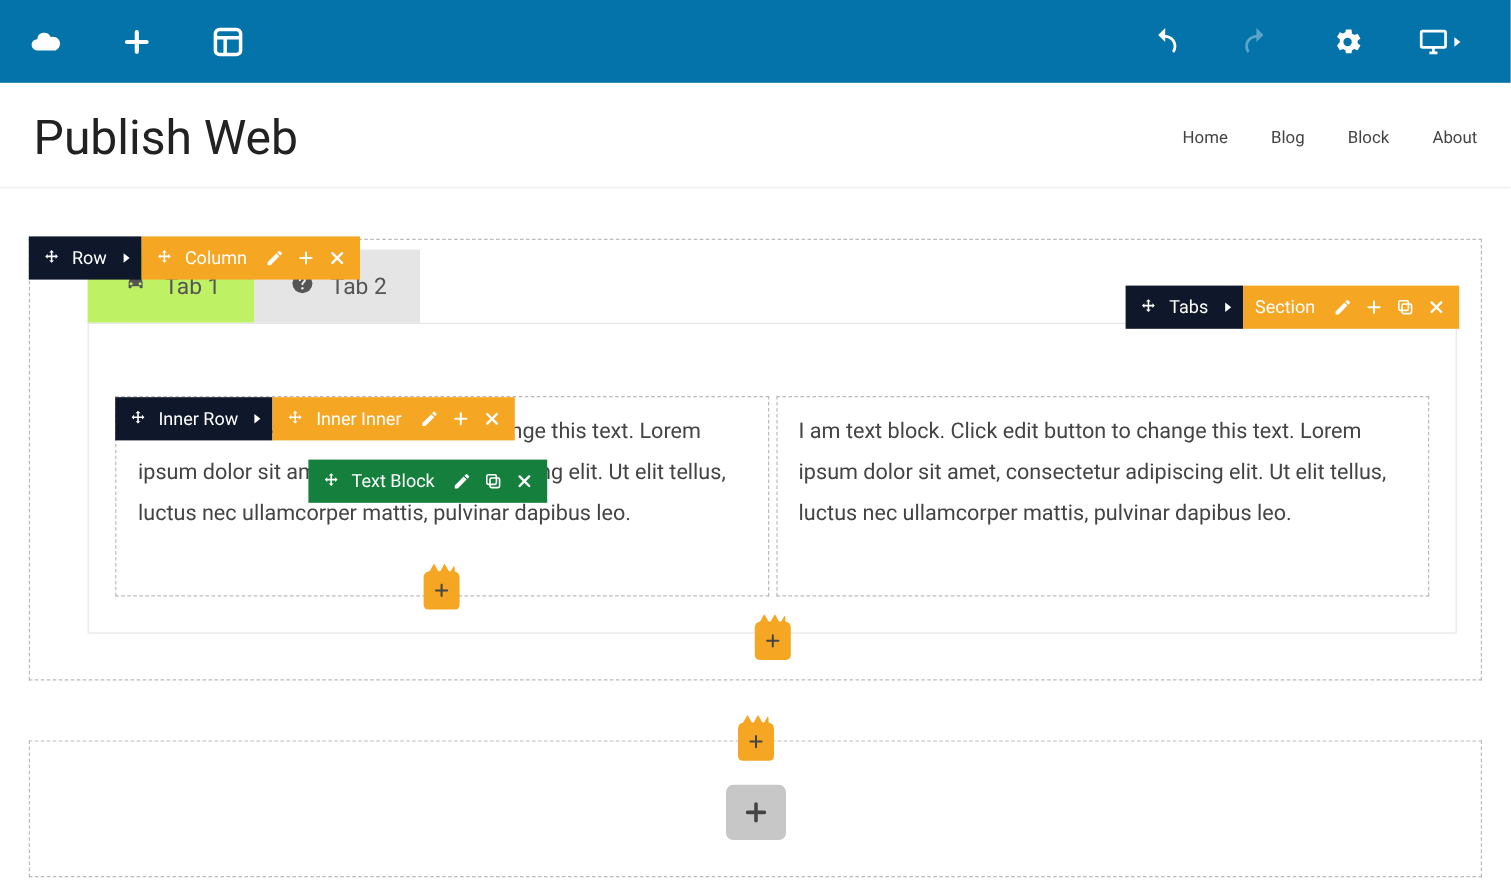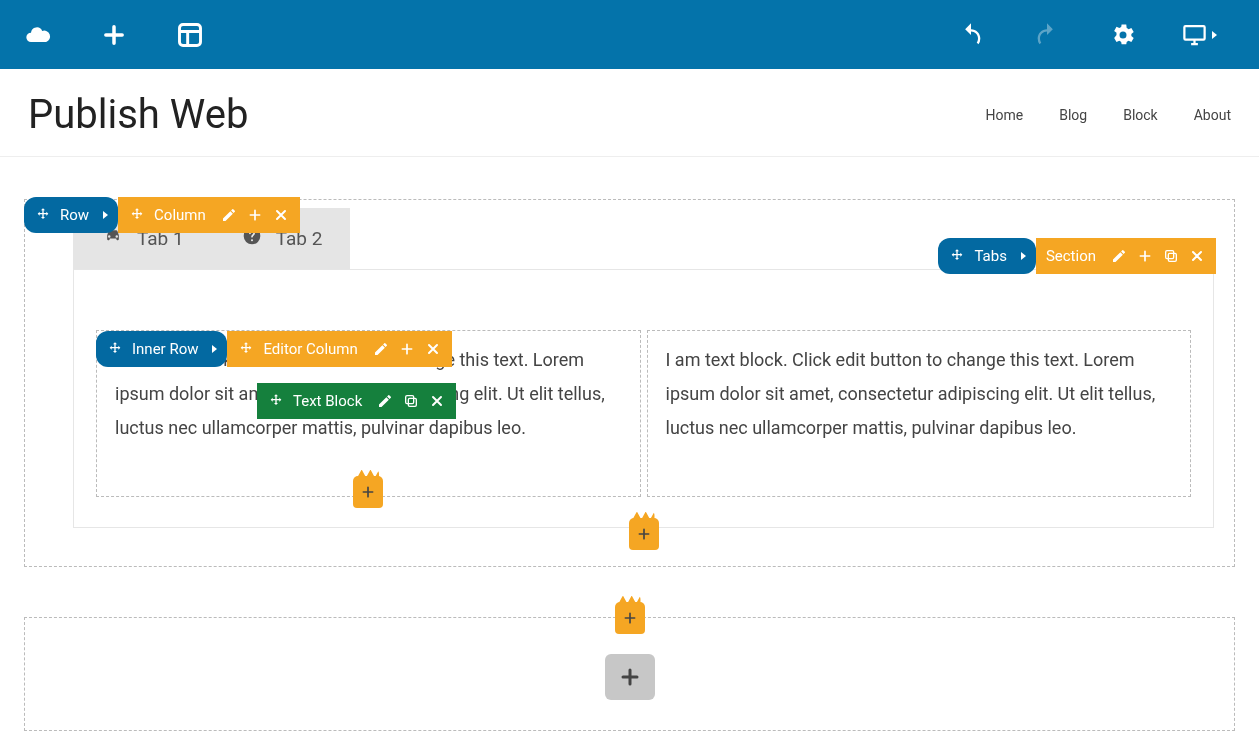--- a/index.html
+++ b/index.html
@@ -48,40 +48,40 @@
   
   .canvas { padding: 0 0 30px 0; }
   .vc-row-outer { position: relative; margin: 0 24px; }
   
   
   .ctrl-bar { display: inline-flex; position: absolute; z-index: 5;}
   .ctrl-seg {
     display: inline-flex; align-items: center; height: 36px;
     padding: 0 10px; color: #fff; font-size: 15px; gap: 8px;
   }
-  .ctrl-seg.blue { background: #0369a1; border-radius: 12px; }
+  .ctrl-seg.blue { background: #0f172a; }
   .ctrl-seg.orange { background: #f5a623; }
   .ctrl-seg.green { background: #15803d; }
   .ctrl-seg .lb { margin-right: 6px;}
   .ctrl-ic { width: 18px; height: 18px; display:inline-flex; align-items:center; justify-content:center; cursor:pointer;}
   .ctrl-ic svg { width: 16px; height: 16px; fill: #fff; }
   .caret { width: 0; height: 0; border-left: 5px solid #fff; border-top: 4px solid transparent; border-bottom: 4px solid transparent; display:inline-block;}
   
   .dashed-box { border: 1px dashed #bbb; }
   .outer-row { margin-top: 38px; padding: 0 0 16px 0; position: relative; background:#fff;}
   
   
   .tabs-wrap { margin: 0 20px; padding-top: 8px; position: relative; padding-left: 28px;}
   .tab-strip { display: flex; }
   .tab-item {
     display: flex; align-items: center; gap: 12px;
     padding: 18px 28px; font-size: 19px; color: #555;
     background: #e5e5e5; cursor: pointer;
   }
-  .tab-item.active { background: #e5e5e5;}
+  .tab-item.active { background: #bef264;}
   .tab-icon svg { width: 24px; height: 20px; fill: #555;}
   .tab-body {
     background: #fff; border: 1px solid #e6e6e6;
     padding: 42px 22px 30px 22px; position: relative;
   }
   
   
   .ctrl-bar.tabs-ctrl { top: 38px; right: -2px; }
   
   
@@ -331,21 +331,21 @@
                   </span>
                 <span class="lb">Inner Row</span>
                 <span class="caret"></span>
               </div>
               <div class="ctrl-seg orange">
                 <span class="ctrl-ic">
                     <svg viewBox="0 0 24 24">
                       <use href="#i-move"></use>
                     </svg>
                   </span>
-                <span class="lb">Editor Column</span>
+                <span class="lb">Inner Inner</span>
                 <span class="ctrl-ic">
                     <svg viewBox="0 0 24 24">
                       <use href="#i-pencil"></use>
                     </svg>
                   </span>
                 <span class="ctrl-ic">
                     <svg viewBox="0 0 24 24">
                       <use href="#i-plus-thin"></use>
                     </svg>
                   </span>

